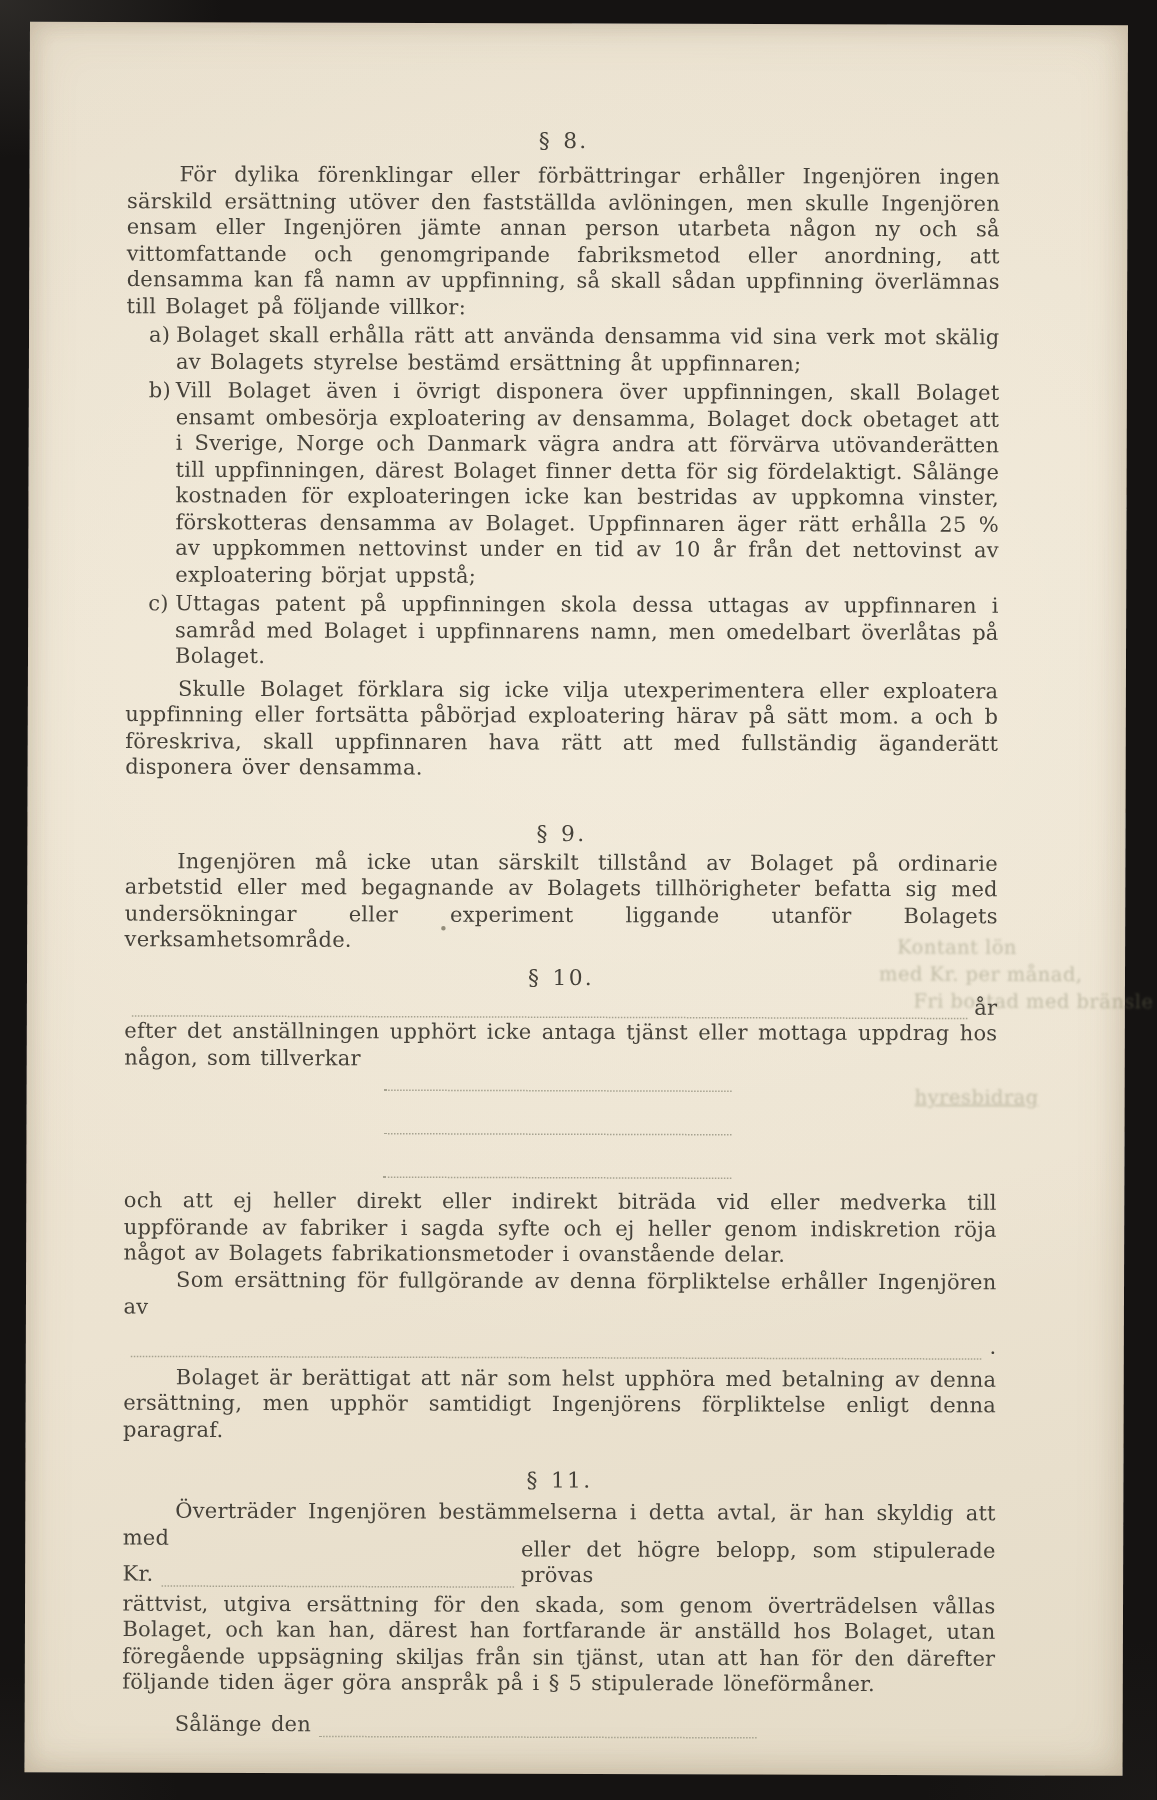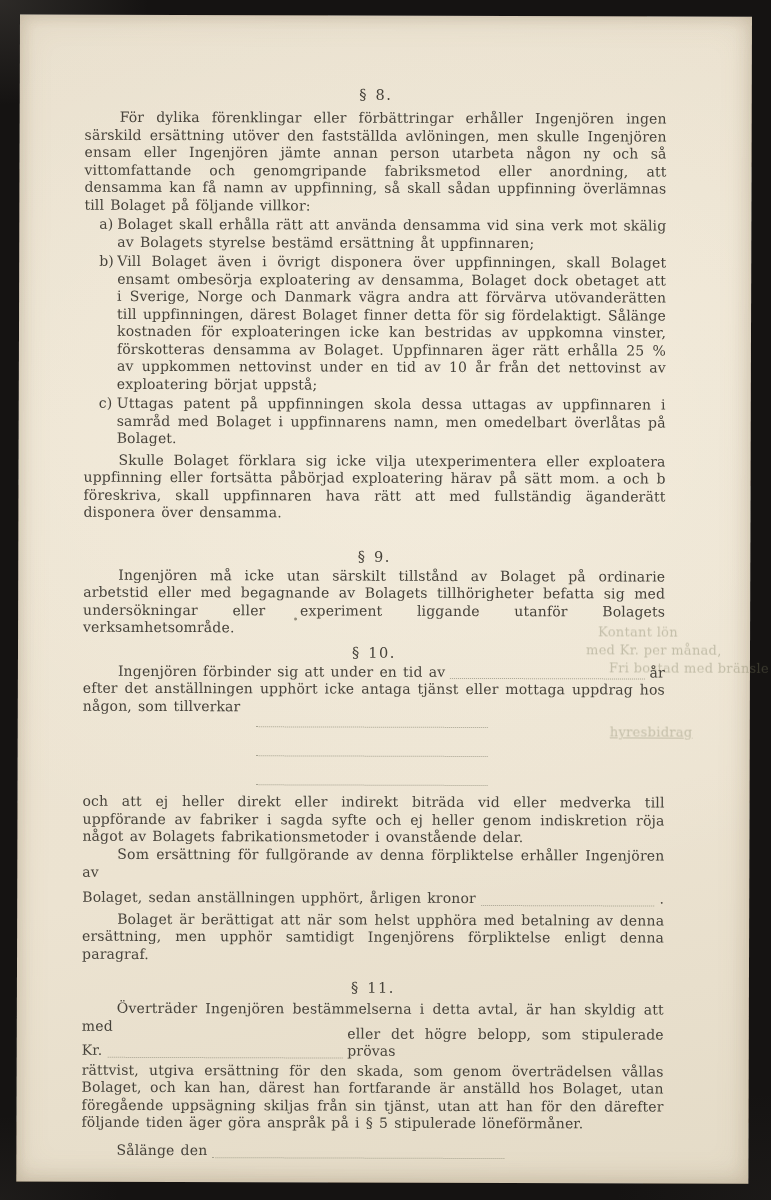--- a/index.html
+++ b/index.html
@@ -94,35 +94,33 @@
       <span class="li-text">Uttagas patent på uppfinningen skola dessa uttagas av uppfinnaren i samråd med Bolaget i uppfinnarens namn, men omedelbart överlåtas på Bolaget.</span>
     </div>
 
     <p class="para indent mt4">Skulle Bolaget förklara sig icke vilja utexperimentera eller exploatera uppfinning eller fortsätta påbörjad exploatering härav på sätt mom. a och b föreskriva, skall uppfinnaren hava rätt att med fullständig äganderätt disponera över densamma.</p>
 
     <p class="heading h9">§ 9.</p>
     <p class="para indent">Ingenjören må icke utan särskilt tillstånd av Bolaget på ordinarie arbetstid eller med begagnande av Bolagets tillhörigheter befatta sig med undersökningar eller experiment liggande utanför Bolagets verksamhetsområde.</p>
 
     <p class="heading h10">§ 10.</p>
     <div class="row">
-      <span class="indent" style="text-indent:0;padding-left:35px;">Ingenjören förbinder sig att under en tid av</span>
       <span class="dots"></span>
       <span>år</span>
     </div>
     <p class="para">efter det anställningen upphört icke antaga tjänst eller mottaga uppdrag hos någon, som tillverkar</p>
 
     <div class="blank-first"></div>
     <div class="blank"></div>
     <div class="blank"></div>
 
     <p class="para mt8">och att ej heller direkt eller indirekt biträda vid eller medverka till uppförande av fabriker i sagda syfte och ej heller genom indiskretion röja något av Bolagets fabrikationsmetoder i ovanstående delar.</p>
 
     <p class="justline indent" style="margin-top:0.5px;">Som ersättning för fullgörande av denna förpliktelse erhåller Ingenjören av</p>
     <div class="row tall mt7">
-      <span>Bolaget, sedan anställningen upphört, årligen kronor</span>
       <span class="dots"></span>
       <span>.</span>
     </div>
 
     <p class="para indent mt4">Bolaget är berättigat att när som helst upphöra med betalning av denna ersättning, men upphör samtidigt Ingenjörens förpliktelse enligt denna paragraf.</p>
 
     <p class="heading h11">§ 11.</p>
     <p class="justline indent">Överträder Ingenjören bestämmelserna i detta avtal, är han skyldig att med</p>
     <div class="row tall mt6">
       <span>Kr.</span>

